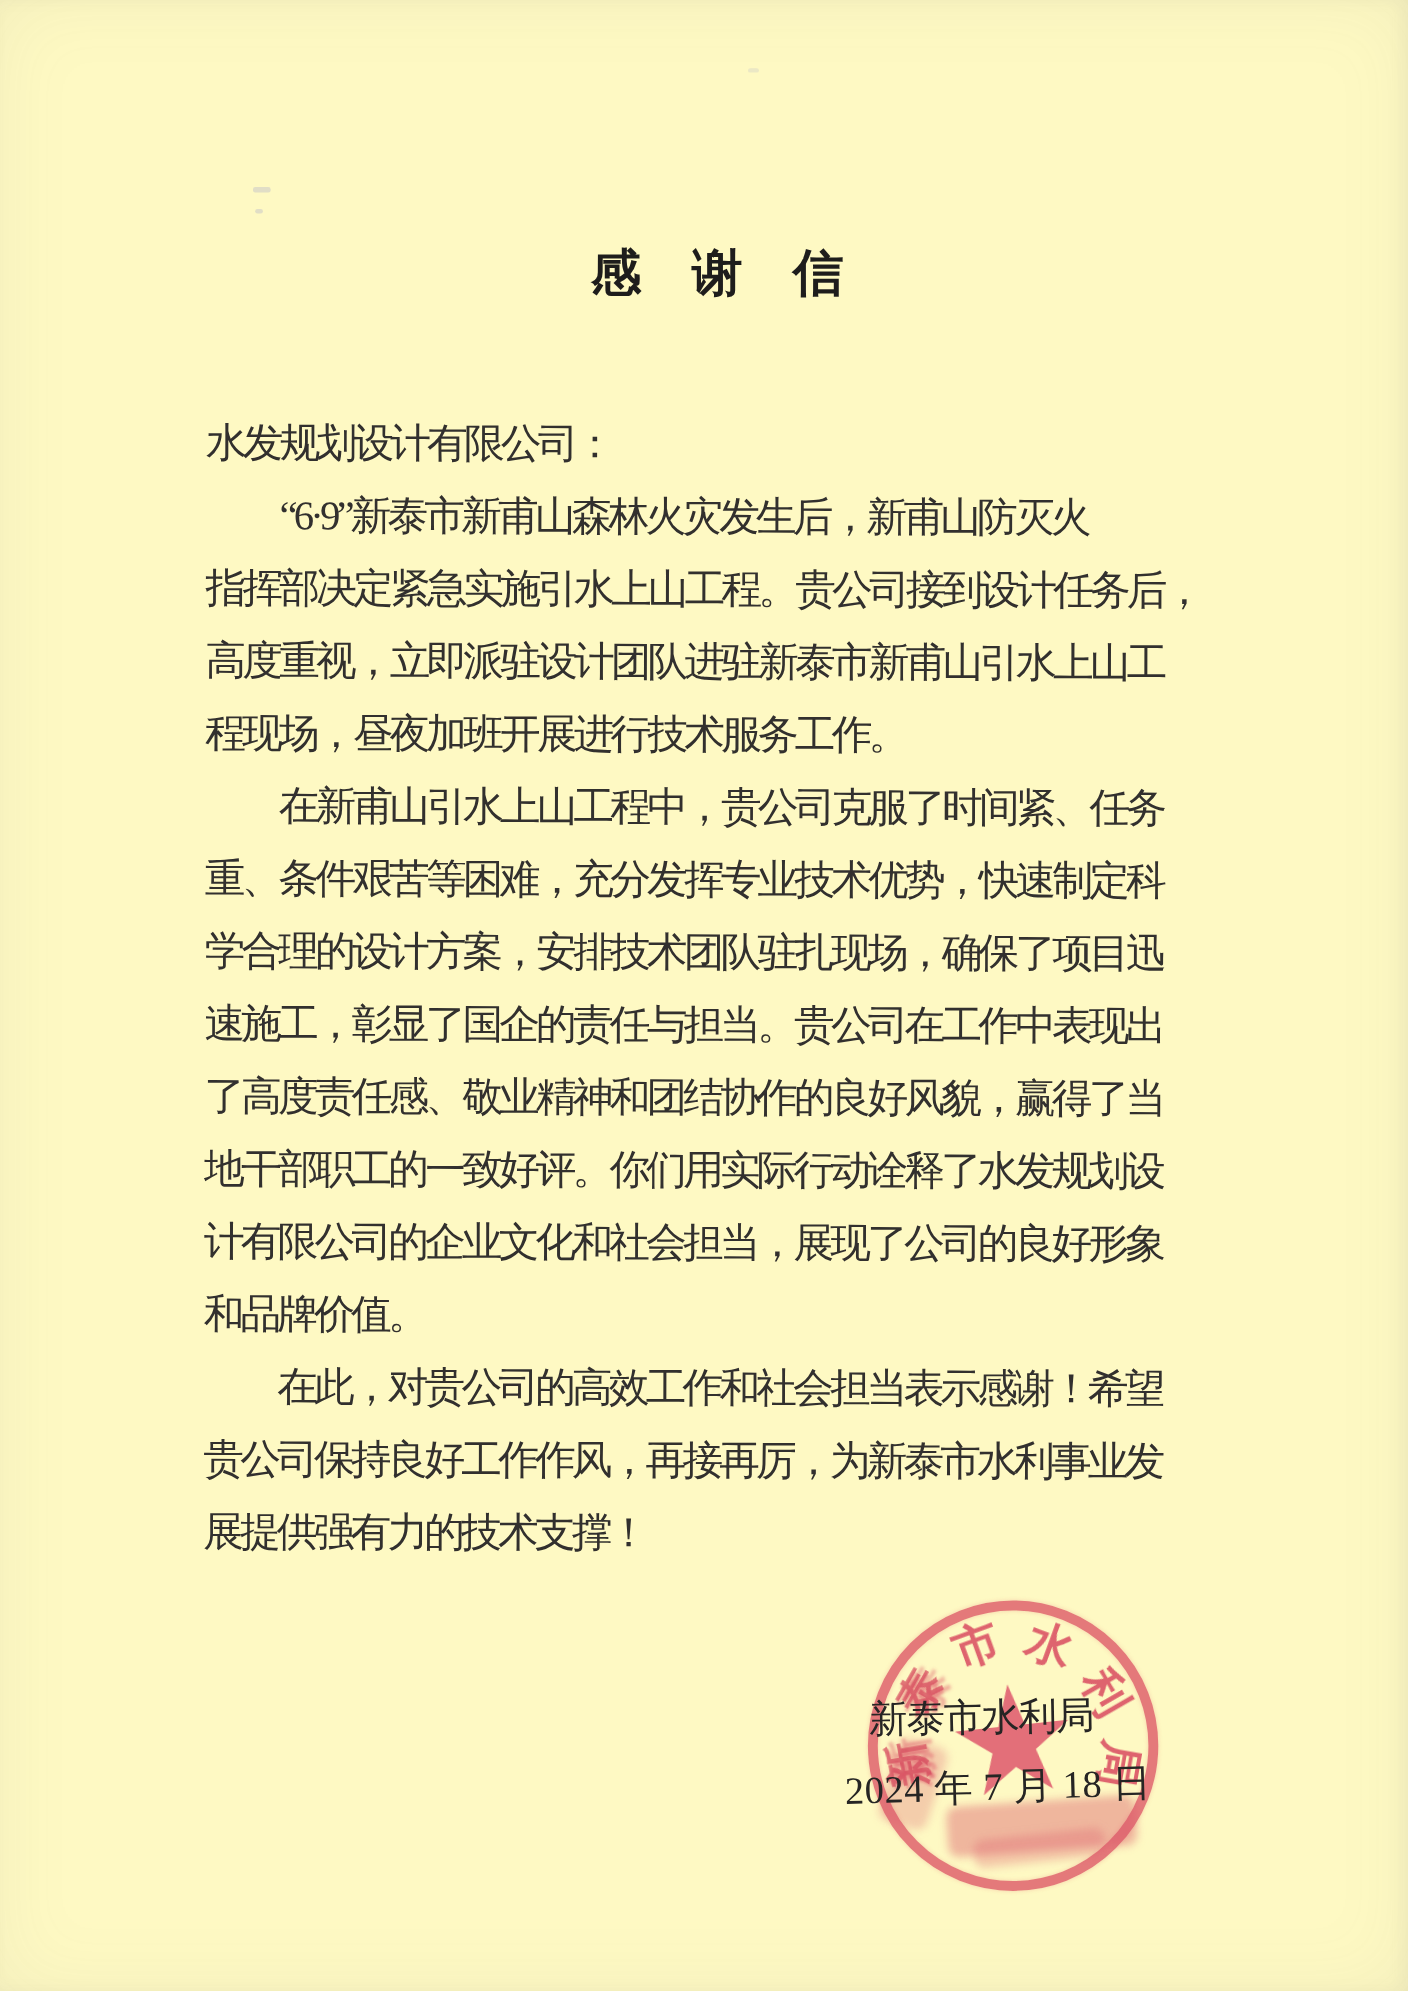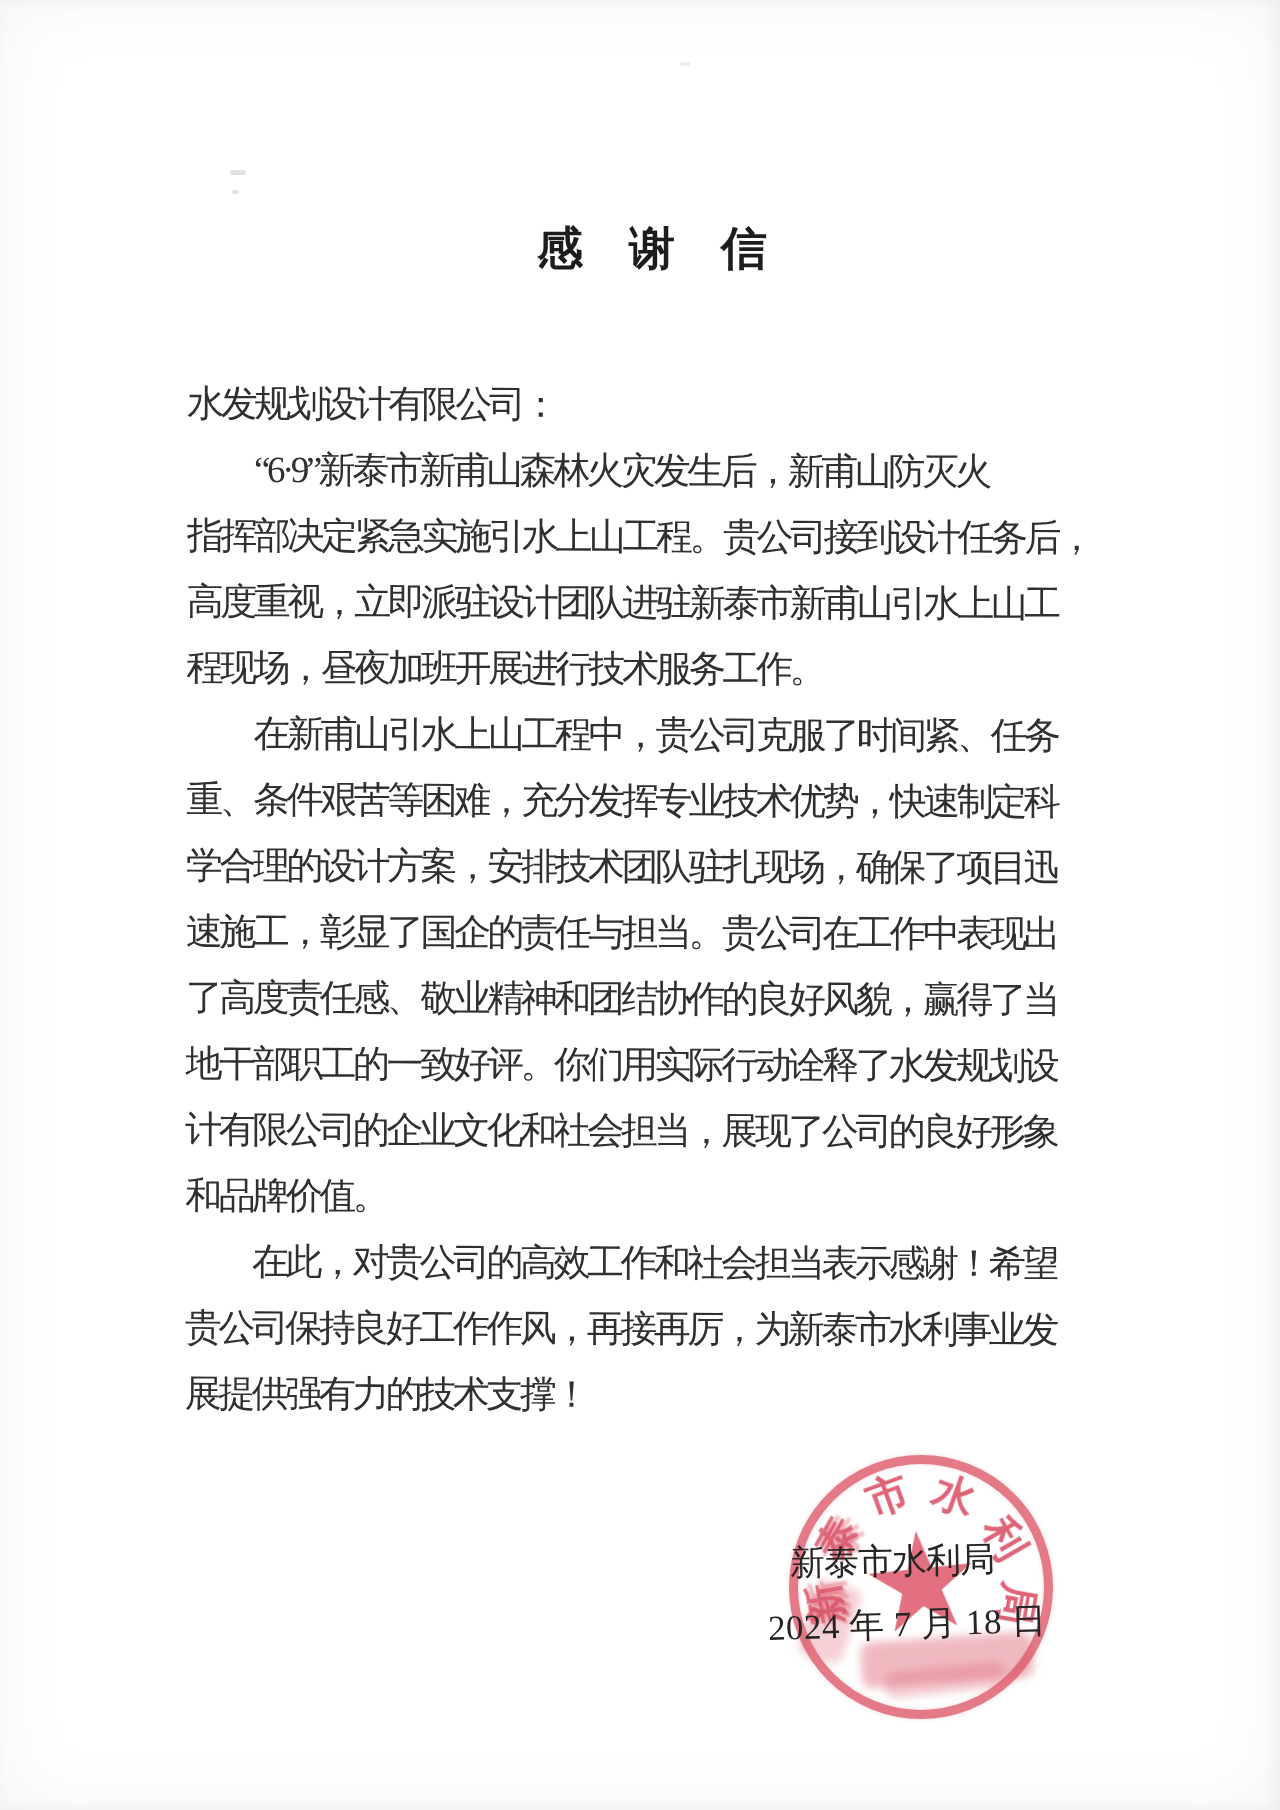--- a/index.html
+++ b/index.html
@@ -1,20 +1,20 @@
 <!DOCTYPE html>
 <html lang="zh"><head>
 <meta charset="utf-8">
 <style>
   html,body{margin:0;padding:0;background:#e9e9e9;}
   .page{
     position:relative;
     width:1280px;height:1810px;
     margin:0 auto;
-    background:#ffffff;
+    background:#fef9c3;
     overflow:hidden;
     box-shadow: inset 0 0 70px rgba(120,120,120,0.08), inset -6px 0 14px rgba(120,120,120,0.07);
     font-family:"Liberation Serif", serif;
     color:#32302e;
   }
   
   .artifact{position:absolute;background:#c9c9c9;opacity:.55;border-radius:2px;}
   .a1{left:230px;top:170px;width:16px;height:5px;}
   .a2{left:232px;top:190px;width:7px;height:4px;}
   .a3{left:680px;top:62px;width:10px;height:4px;opacity:.35;}

